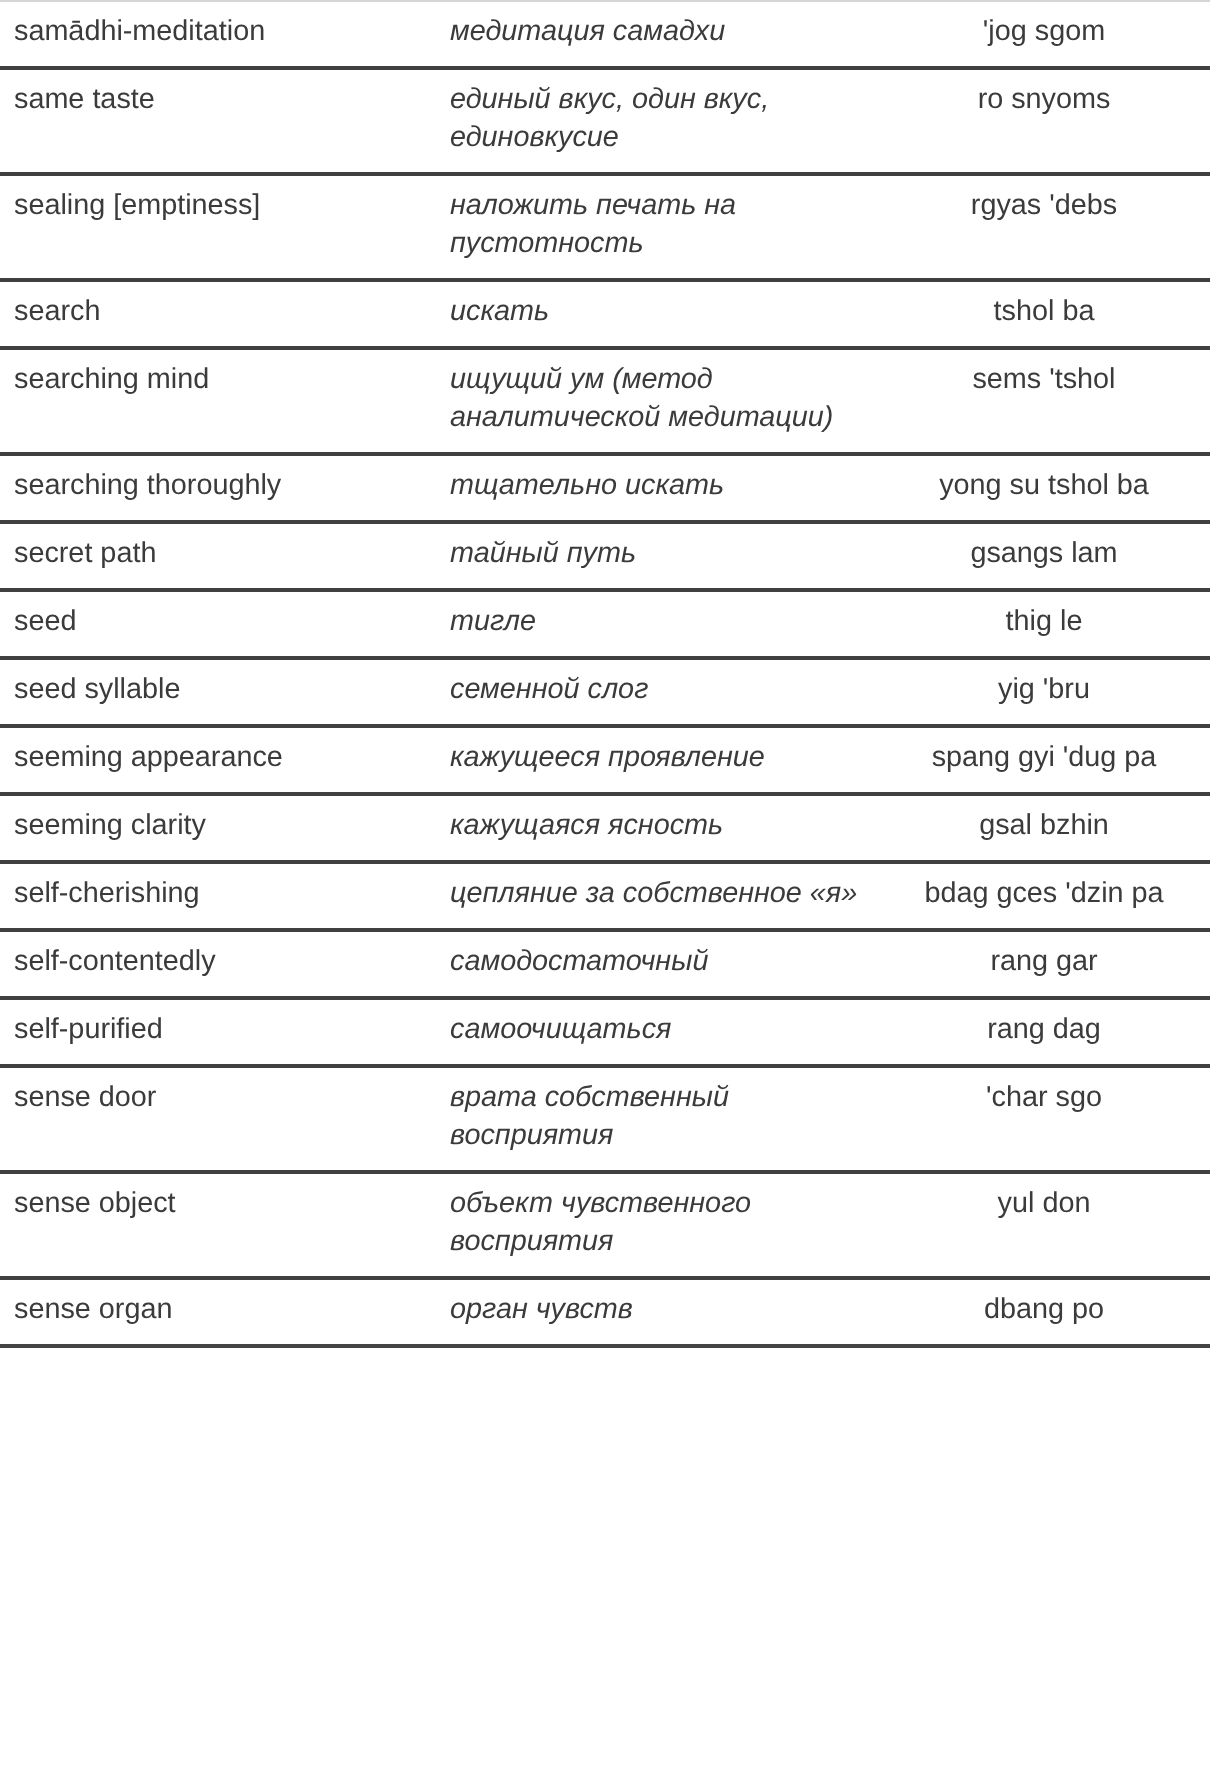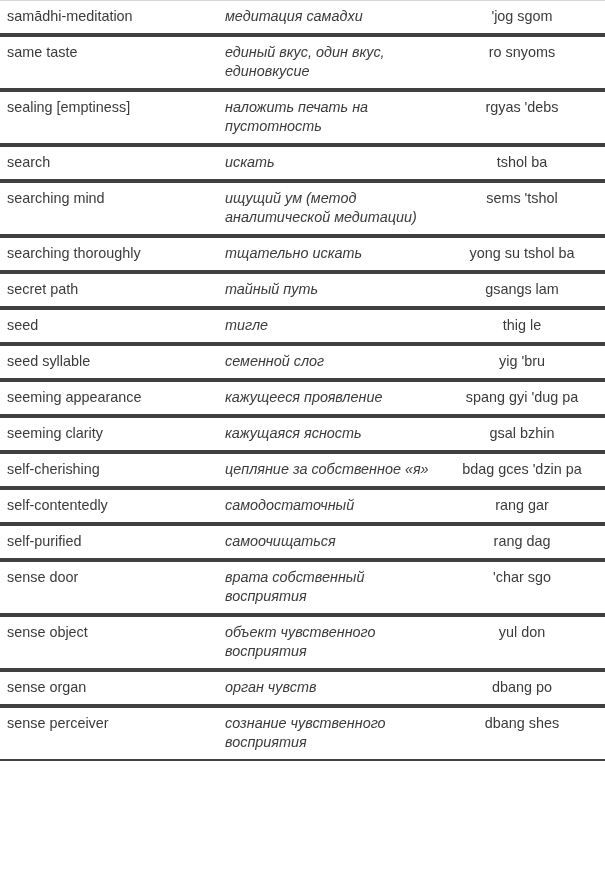--- a/index.html
+++ b/index.html
@@ -16,21 +16,21 @@
   #glossary-table {
     width: 605px;
     border-collapse: collapse;
     table-layout: fixed;
   }
   #glossary-table col.c-term   { width: 216px; }
   #glossary-table col.c-ru     { width: 224px; }
   #glossary-table col.c-tib    { width: 165px; }
 
   #glossary-table tr {
-    border-top: 4px solid #404040;
+    border-top: 2px solid #404040;
   }
   #glossary-table tr:first-child {
     border-top: 1px solid #d6d6d6;
   }
   #glossary-table tr:last-child {
     border-bottom: 2px solid #444444;
   }
   #glossary-table td {
     vertical-align: top;
     color: #3b3b3b;
@@ -131,19 +131,14 @@
       <tr>
         <td class="term">sense object</td>
         <td class="ru">объект чувственного восприятия</td>
         <td class="tib">yul don</td>
       </tr>
       <tr>
         <td class="term">sense organ</td>
         <td class="ru">орган чувств</td>
         <td class="tib">dbang po</td>
       </tr>
-      <tr>
-        <td class="term">sense perceiver</td>
-        <td class="ru">сознание чувственного восприятия</td>
-        <td class="tib">dbang shes</td>
-      </tr>
     </tbody>
 </table>
 
 </body></html>

